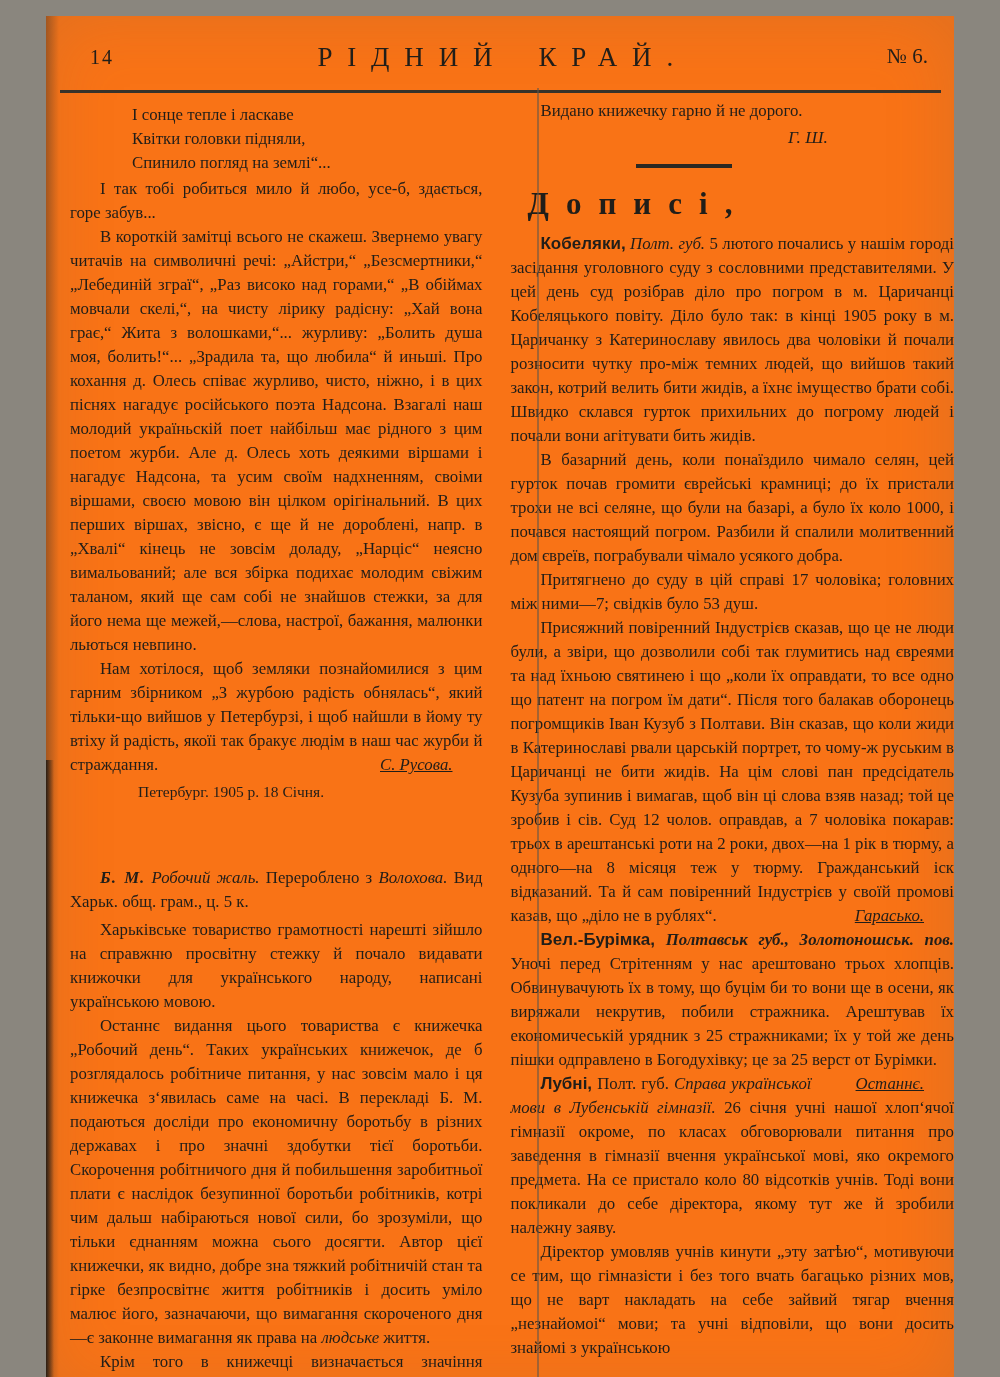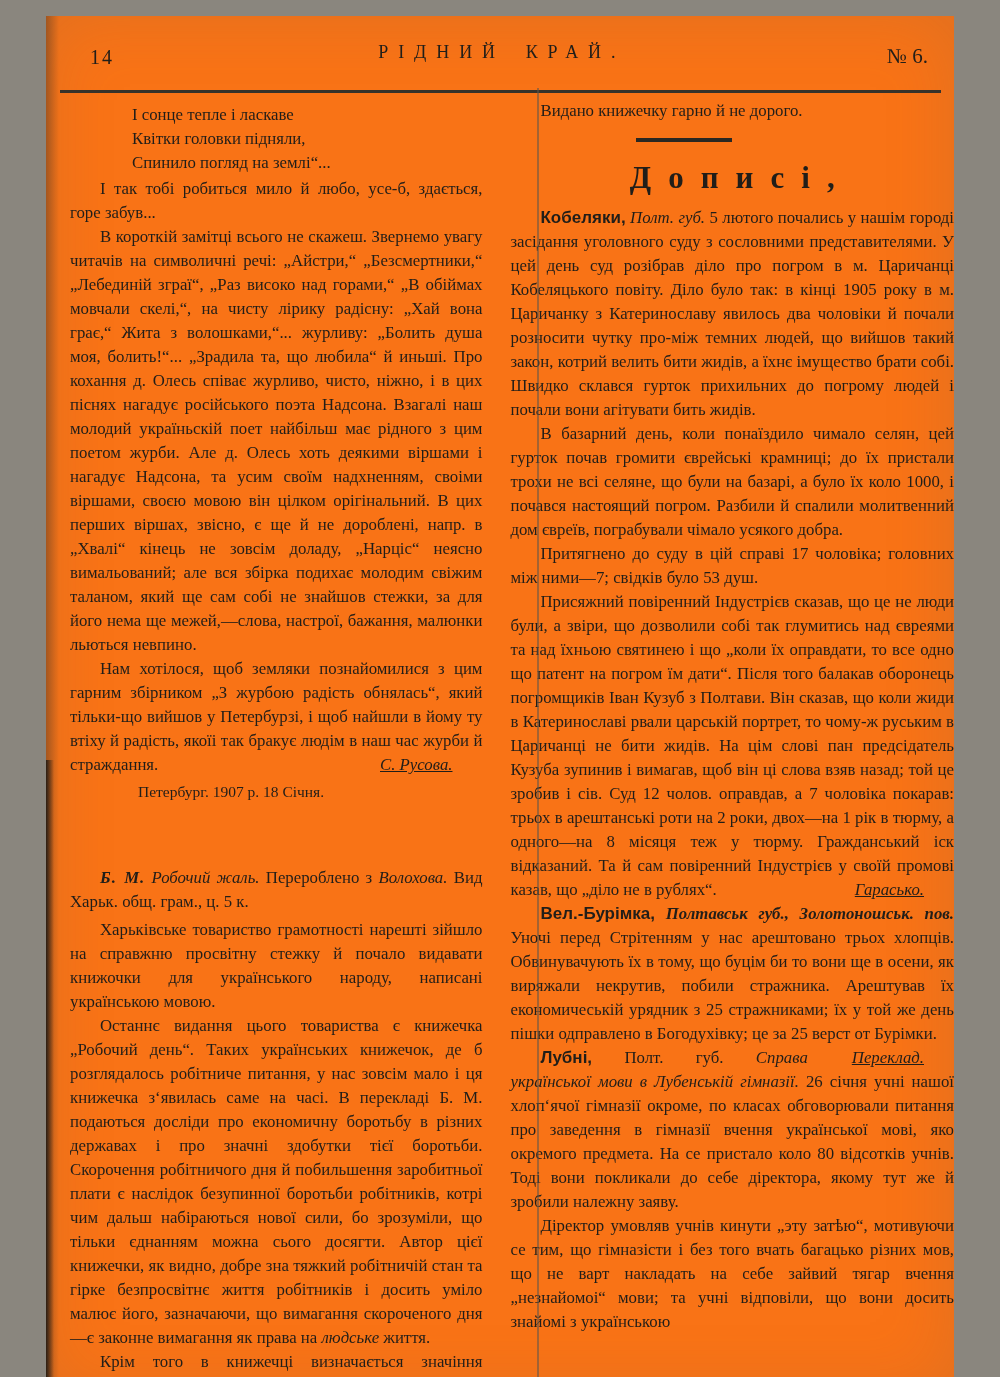--- a/index.html
+++ b/index.html
@@ -9,21 +9,21 @@
     font-family:"Liberation Serif","DejaVu Serif",serif;
     box-shadow:inset 0 0 70px rgba(110,100,85,.18);
   }
   .scan-edge{position:absolute;left:0;top:0;bottom:0;width:13px;
     background:linear-gradient(to right,rgba(45,42,38,.38),rgba(45,42,38,0));pointer-events:none;}
   .scan-edge-dark{position:absolute;left:0;top:54%;bottom:0;width:8px;
     background:linear-gradient(to right,rgba(22,20,17,.85),rgba(22,20,17,0));pointer-events:none;}
   .masthead{position:relative;height:46px;padding-top:24px;}
   .pagenum{position:absolute;left:44px;top:30px;font-size:20px;letter-spacing:2px;}
   .np-title{position:absolute;left:50%;top:26px;transform:translateX(-50%);
-    margin:0;font-size:18px;font-weight:normal;letter-spacing:.55em;white-space:nowrap;
+    margin:0;font-size:27px;font-weight:normal;letter-spacing:.55em;white-space:nowrap;
     text-indent:.2em;word-spacing:.35em;}
   .issue{position:absolute;right:26px;top:28px;font-size:21px;}
   .header-rule{border:0;border-top:3px solid #37332b;margin:4px 13px 0 14px;}
   .col-divider{position:absolute;left:491px;top:72px;bottom:0;width:1.5px;
     background:rgba(92,86,76,.55);}
   .columns{display:flex;margin-top:6px;}
   .col{font-size:16.8px;line-height:24px;text-align:justify;}
   .col-left{width:452px;margin-left:24px;}
   .col-right{width:486px;margin-left:28px;}
   p.para{margin:0;}
@@ -32,21 +32,21 @@
   .poem-line{white-space:nowrap;}
   .sig{float:right;font-style:italic;margin-right:30px;margin-left:14px;text-decoration:underline;}
   .dateline{font-size:15.5px;margin:3px 0 0 68px;text-align:left;}
   .review{margin-top:62px;}
   .review-head{margin:0 0 4px 0;text-indent:30px;}
   .bi{font-weight:bold;font-style:italic;letter-spacing:1px;}
   .it{font-style:italic;}
   .b-it{font-weight:bold;font-style:italic;}
   .sig-line{text-align:right;padding-right:126px;font-style:italic;font-size:17.5px;margin-top:2px;}
   .short-divider{width:96px;height:3.5px;background:#2b2822;margin:15px auto 2px;transform:translateX(-48px);}
-  .dopysi-heading{margin:24px 0 16px 0;text-align:center;font-size:31px;font-weight:bold;
+  .dopysi-heading{margin:24px 0 16px 0;font-size:31px;font-weight:bold;
     letter-spacing:.55em;text-indent:.55em;}
   .place{font-family:"Liberation Sans","DejaVu Sans",sans-serif;font-weight:bold;font-size:17px;}
   .dispatch{margin:0;}
 </style>
 </head>
 <body>
 
 <div class="page">
   <div class="scan-edge"></div>
   <div class="scan-edge-dark"></div>
@@ -66,21 +66,21 @@
         <div class="poem-line">І сонце тепле і ласкаве</div>
         <div class="poem-line">Квітки головки підняли,</div>
         <div class="poem-line">Спинило погляд на землі“...</div>
       </div>
       <p class="para indent">І так тобі робиться мило й любо, усе-б, здається, горе забув...</p>
       <p class="para indent">В короткій замітці всього не скажеш. Звернемо увагу читачів на символичні речі: „Айстри,“ „Безсмертники,“ „Лебединій зграї“, „Раз високо над горами,“ „В обіймах мовчали скелі,“, на чисту лірику радісну: „Хай вона грає,“ Жита з волошками,“... журливу: „Болить душа моя, болить!“... „Зрадила та, що любила“ й иньші. Про кохання д. Олесь співає журливо, чисто, ніжно, і в цих піснях нагадує російського поэта Надсона. Взагалі наш молодий україньскій поет найбільш має рідного з цим поетом журби. Але д. Олесь хоть деякими віршами і нагадує Надсона, та усим своїм надхненням, своіми віршами, своєю мовою він цілком орігінальний. В цих перших віршах, звісно, є ще й не дороблені, напр. в „Хвалі“ кінець не зовсім доладу, „Нарціс“ неясно вимальований; але вся збірка подихає молодим свіжим таланом, який ще сам собі не знайшов стежки, за для його нема ще межей,—слова, настрої, бажання, малюнки льються невпино.</p>
       <p class="para indent">
         <span>Нам хотілося, щоб земляки познайомилися з цим гарним збірником „З журбою радість обнялась“, який тільки-що вийшов у Петербурзі, і щоб найшли в йому ту втіху й радість, якоїі так бракує людім в наш час журби й страждання.</span>
         <span class="sig">С. Русова.</span>
       </p>
-      <div class="dateline">Петербург. 1907 р. 18 Січня.</div>
+      <div class="dateline">Петербург. 1905 р. 18 Січня.</div>
 
       <article class="review">
         <p class="review-head">
           <span class="bi">Б. М.</span>
           <span class="it">Робочий жаль.</span>
           <span>Перероблено з</span>
           <span class="it">Волохова.</span>
           <span>Вид Харьк. общ. грам., ц. 5 к.</span>
         </p>
         <p class="para indent">Харьківське товариство грамотності нарешті зійшло на справжню просвітну стежку й почало видавати книжочки для українського народу, написані українською мовою.</p>
@@ -89,20 +89,21 @@
           <span class="it">людське</span>
           <span>життя.</span>
         </p>
         <p class="para indent">Крім того в книжечці визначається значіння професіональних спілок та громадські права взагалі. Написано книжечку зрозуміло, але дуже розтягнено, часто повторюючи уже раз сказане,—що зменьшує цікавість до книжки.</p>
         <p class="para indent">Переклад зроблено не досить добре: часто вживаються не українські вирази та слова, наор.: „А народ простий він цей уряд давив“. (?) ст. 11. „Чистий (?)-переполох“ ст. 21 і т. и. На жаль ще</p>
       </article>
     </section>
 
     <section class="col col-right">
       <p class="para indent">Видано книжечку гарно й не дорого.</p>
+      <div class="sig-line">Г. Ш.</div>
       <div class="short-divider"></div>
       <h2 class="dopysi-heading">Дописі,</h2>
 
       <article class="dispatch">
         <p class="para indent">
           <span class="place">Кобеляки,</span>
           <span class="it">Полт. губ.</span>
           <span>5 лютого почались у нашім городі засідання уголовного суду з сословними представителями. У цей день суд розібрав діло про погром в м. Царичанці Кобеляцького повіту. Діло було так: в кінці 1905 року в м. Царичанку з Катеринославу явилось два чоловіки й почали розносити чутку про-між темних людей, що вийшов такий закон, котрий велить бити жидів, а їхнє імущество брати собі. Швидко склався гурток прихильних до погрому людей і почали вони агітувати бить жидів.</span>
         </p>
         <p class="para indent">В базарний день, коли понаїздило чимало селян, цей гурток почав громити єврейські крамниці; до їх пристали трохи не всі селяне, що були на базарі, а було їх коло 1000, і почався настоящий погром. Разбили й спалили молитвенний дом євреїв, пограбували чімало усякого добра.</p>
@@ -111,21 +112,21 @@
           <span>Присяжний повіренний Індустрієв сказав, що це не люди були, а звіри, що дозволили собі так глумитись над євреями та над їхньою святинею і що „коли їх оправдати, то все одно що патент на погром їм дати“. Після того балакав оборонець погромщиків Іван Кузуб з Полтави. Він сказав, що коли жиди в Катеринославі рвали царській портрет, то чому-ж руським в Царичанці не бити жидів. На цім слові пан предсідатель Кузуба зупинив і вимагав, щоб він ці слова взяв назад; той це зробив і сів. Суд 12 чолов. оправдав, а 7 чоловіка покарав: трьох в арештанські роти на 2 роки, двох—на 1 рік в тюрму, а одного—на 8 місяця теж у тюрму. Гражданський іск відказаний. Та й сам повіренний Індустрієв у своїй промові казав, що „діло не в рублях“.</span>
           <span class="sig">Гарасько.</span>
         </p>
       </article>
 
       <article class="dispatch">
         <p class="para indent">
           <span class="place">Вел.-Бурімка,</span>
           <span class="b-it">Полтавськ губ., Золотоношськ. пов.</span>
           <span>Уночі перед Стрітенням у нас арештовано трьох хлопців. Обвинувачують їх в тому, що буцім би то вони ще в осени, як виряжали некрутив, побили стражника. Арештував їх економичеській урядник з 25 стражниками; їх у той же день пішки одправлено в Богодухівку; це за 25 верст от Бурімки.</span>
-          <span class="sig">Переклад.</span>
+          <span class="sig">Останнє.</span>
         </p>
       </article>
 
       <article class="dispatch">
         <p class="para indent">
           <span class="place">Лубні,</span>
           <span>Полт. губ.</span>
           <span class="it">Справа української мови в Лубенській гімназії.</span>
           <span>26 січня учні нашої хлоп‘ячої гімназії окроме, по класах обговорювали питання про заведення в гімназії вчення української мові, яко окремого предмета. На се пристало коло 80 відсотків учнів. Тоді вони покликали до себе діректора, якому тут же й зробили належну заяву.</span>
         </p>

